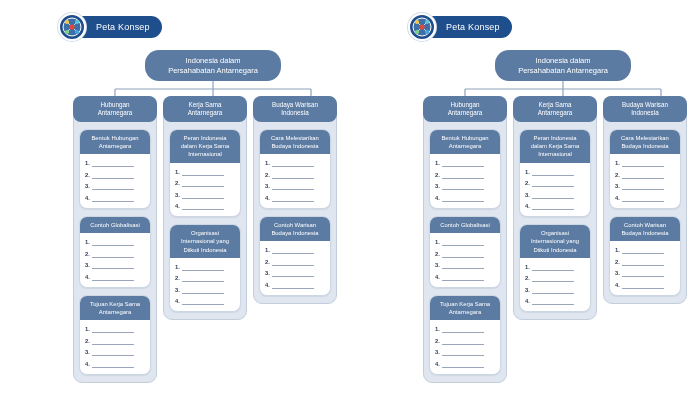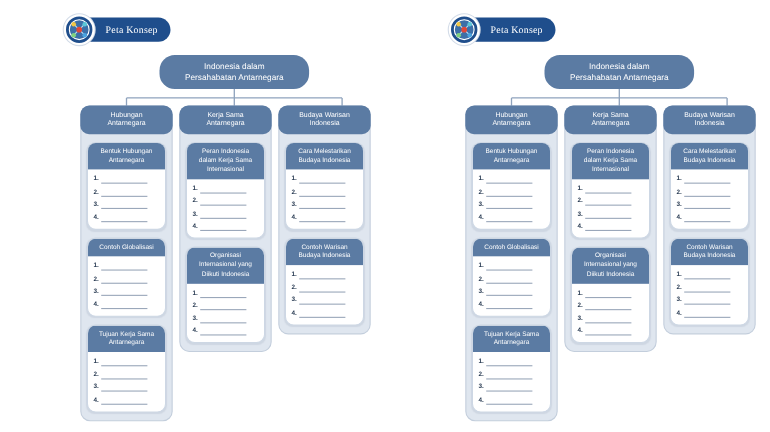--- a/index.html
+++ b/index.html
@@ -28,21 +28,20 @@
   }
 
   
   .badge-wrap {
     position: absolute;
     left: 58px;
     top: 13px;
     display: flex;
     align-items: center;
     height: 28px;
-    font-family: Liberation Serif, serif;
   }
   .badge-pill {
     height: 22px;
     background: #1f4e8c;
     border-radius: 11px;
     display: flex;
     align-items: center;
     padding: 0 12px 0 28px;
     margin-left: 10px;
   }

